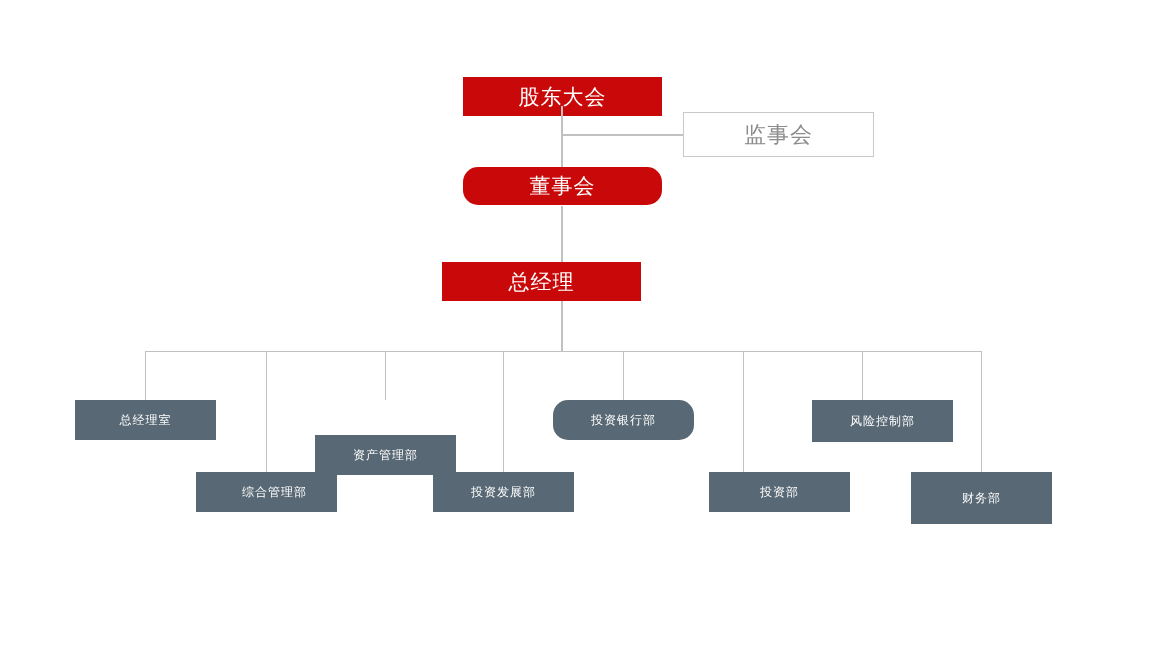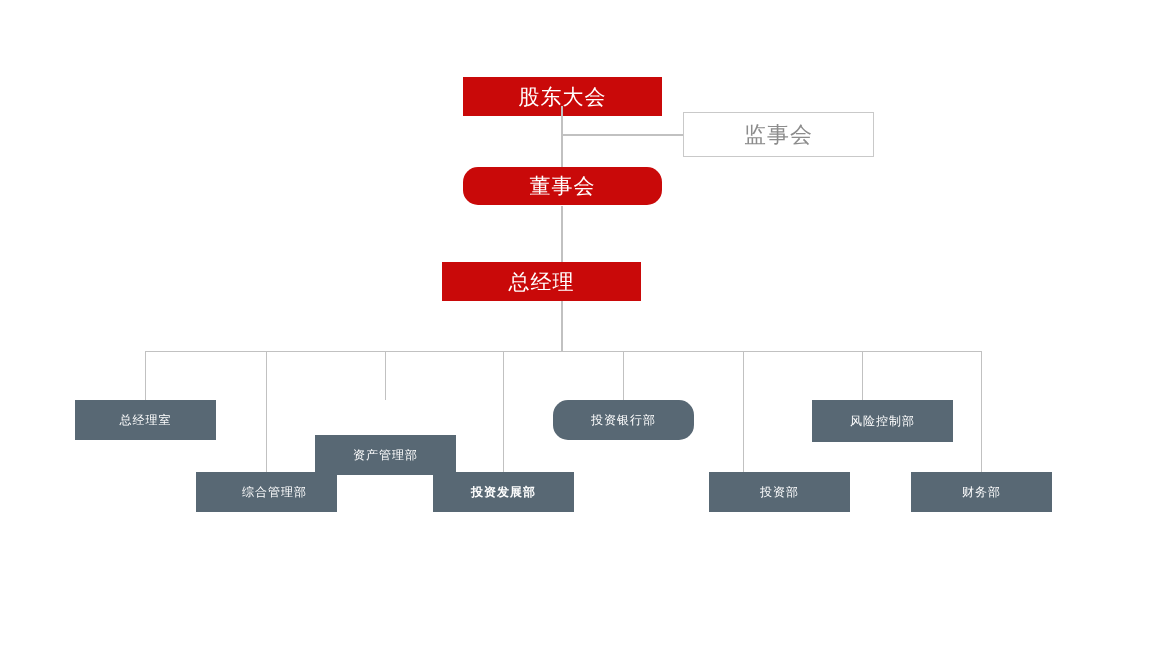--- a/index.html
+++ b/index.html
@@ -73,23 +73,23 @@
   <div class="line" style="left:743px; top:351px; width:1px; height:121px;"></div>
   <div class="line" style="left:862px; top:351px; width:1px; height:49px;"></div>
   <div class="line" style="left:981px; top:351px; width:1px; height:121px;"></div>
 
   <div class="node box-dept" style="left:75px;  top:400px; width:141px; height:40px;">总经理室</div>
 
   <div class="node box-dept" style="left:196px; top:472px; width:141px; height:40px;padding-left:16px;">综合管理部</div>
 
   <div class="node box-dept" style="left:315px; top:400px; width:141px; height:40px;margin-top:35px;">资产管理部</div>
 
-  <div class="node box-dept" style="left:433px; top:472px; width:141px; height:40px;font-weight:bold;">投资发展部</div>
+  <div class="node box-dept" style="left:433px; top:472px; width:141px; height:40px;">投资发展部</div>
 
   <div class="node box-dept" style="left:553px; top:400px; width:141px; height:40px;border-radius:15px;">投资银行部</div>
 
   <div class="node box-dept" style="left:673px; top:472px; width:141px; height:40px;margin-left:36px;">投资部</div>
 
   <div class="node box-dept" style="left:812px; top:400px; width:141px; height:42px;">风险控制部</div>
 
-  <div class="node box-dept" style="left:911px; top:472px; width:141px; height:40px;">财务部</div>
+  <div class="node box-dept" style="left:911px; top:472px; width:141px; height:52px;">财务部</div>
 
 </div>
 
 </body></html>

